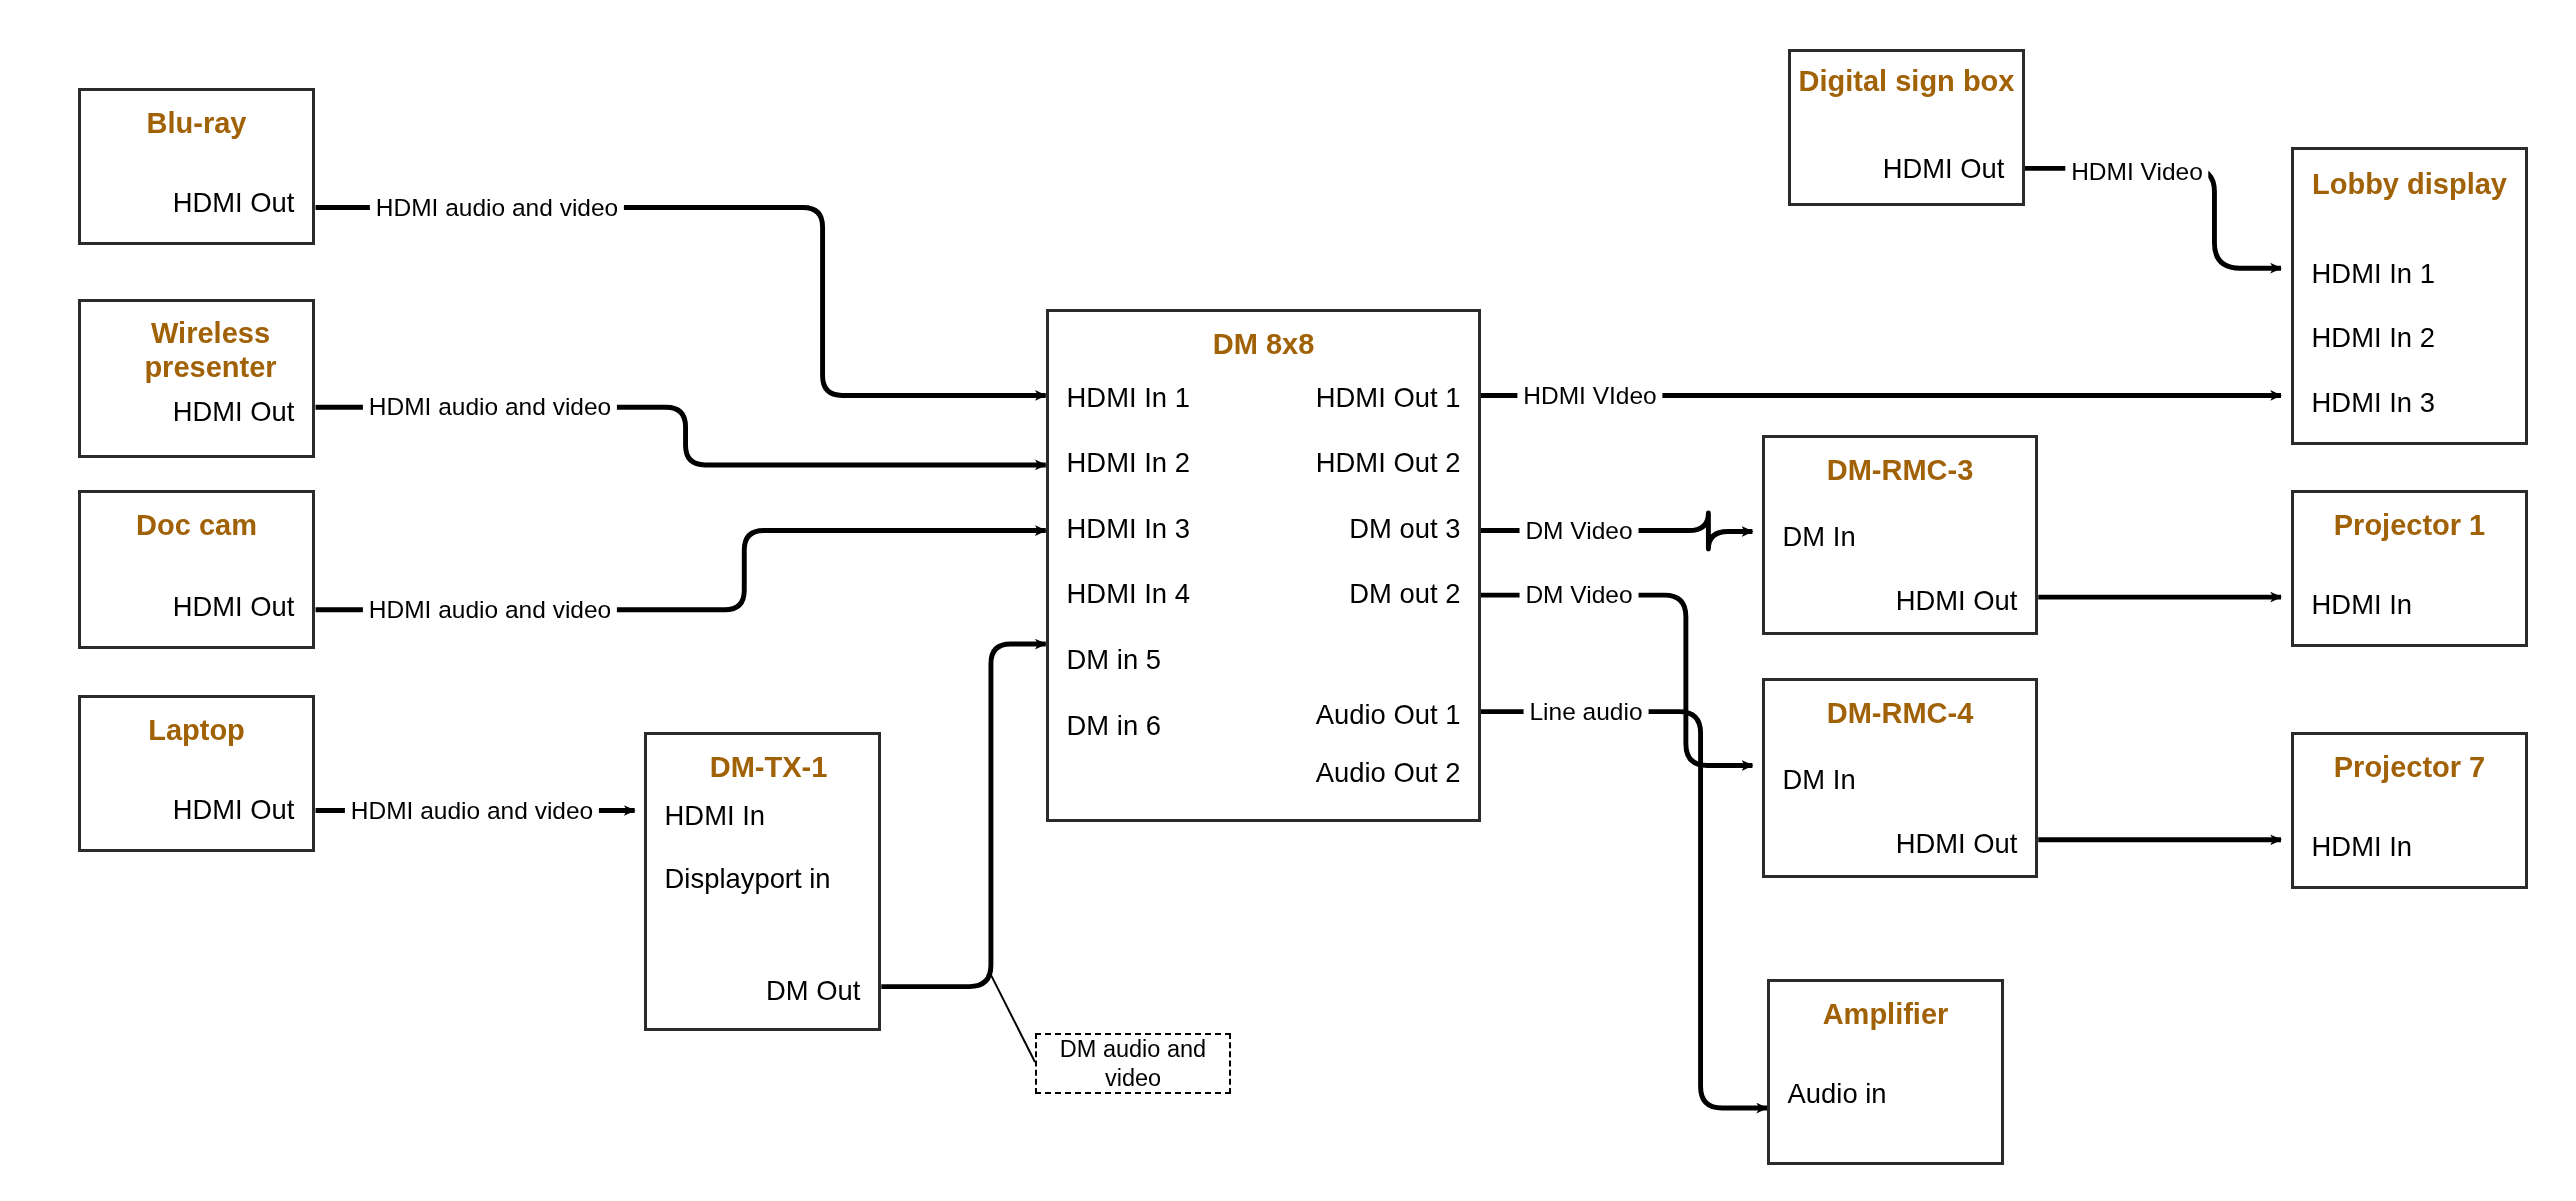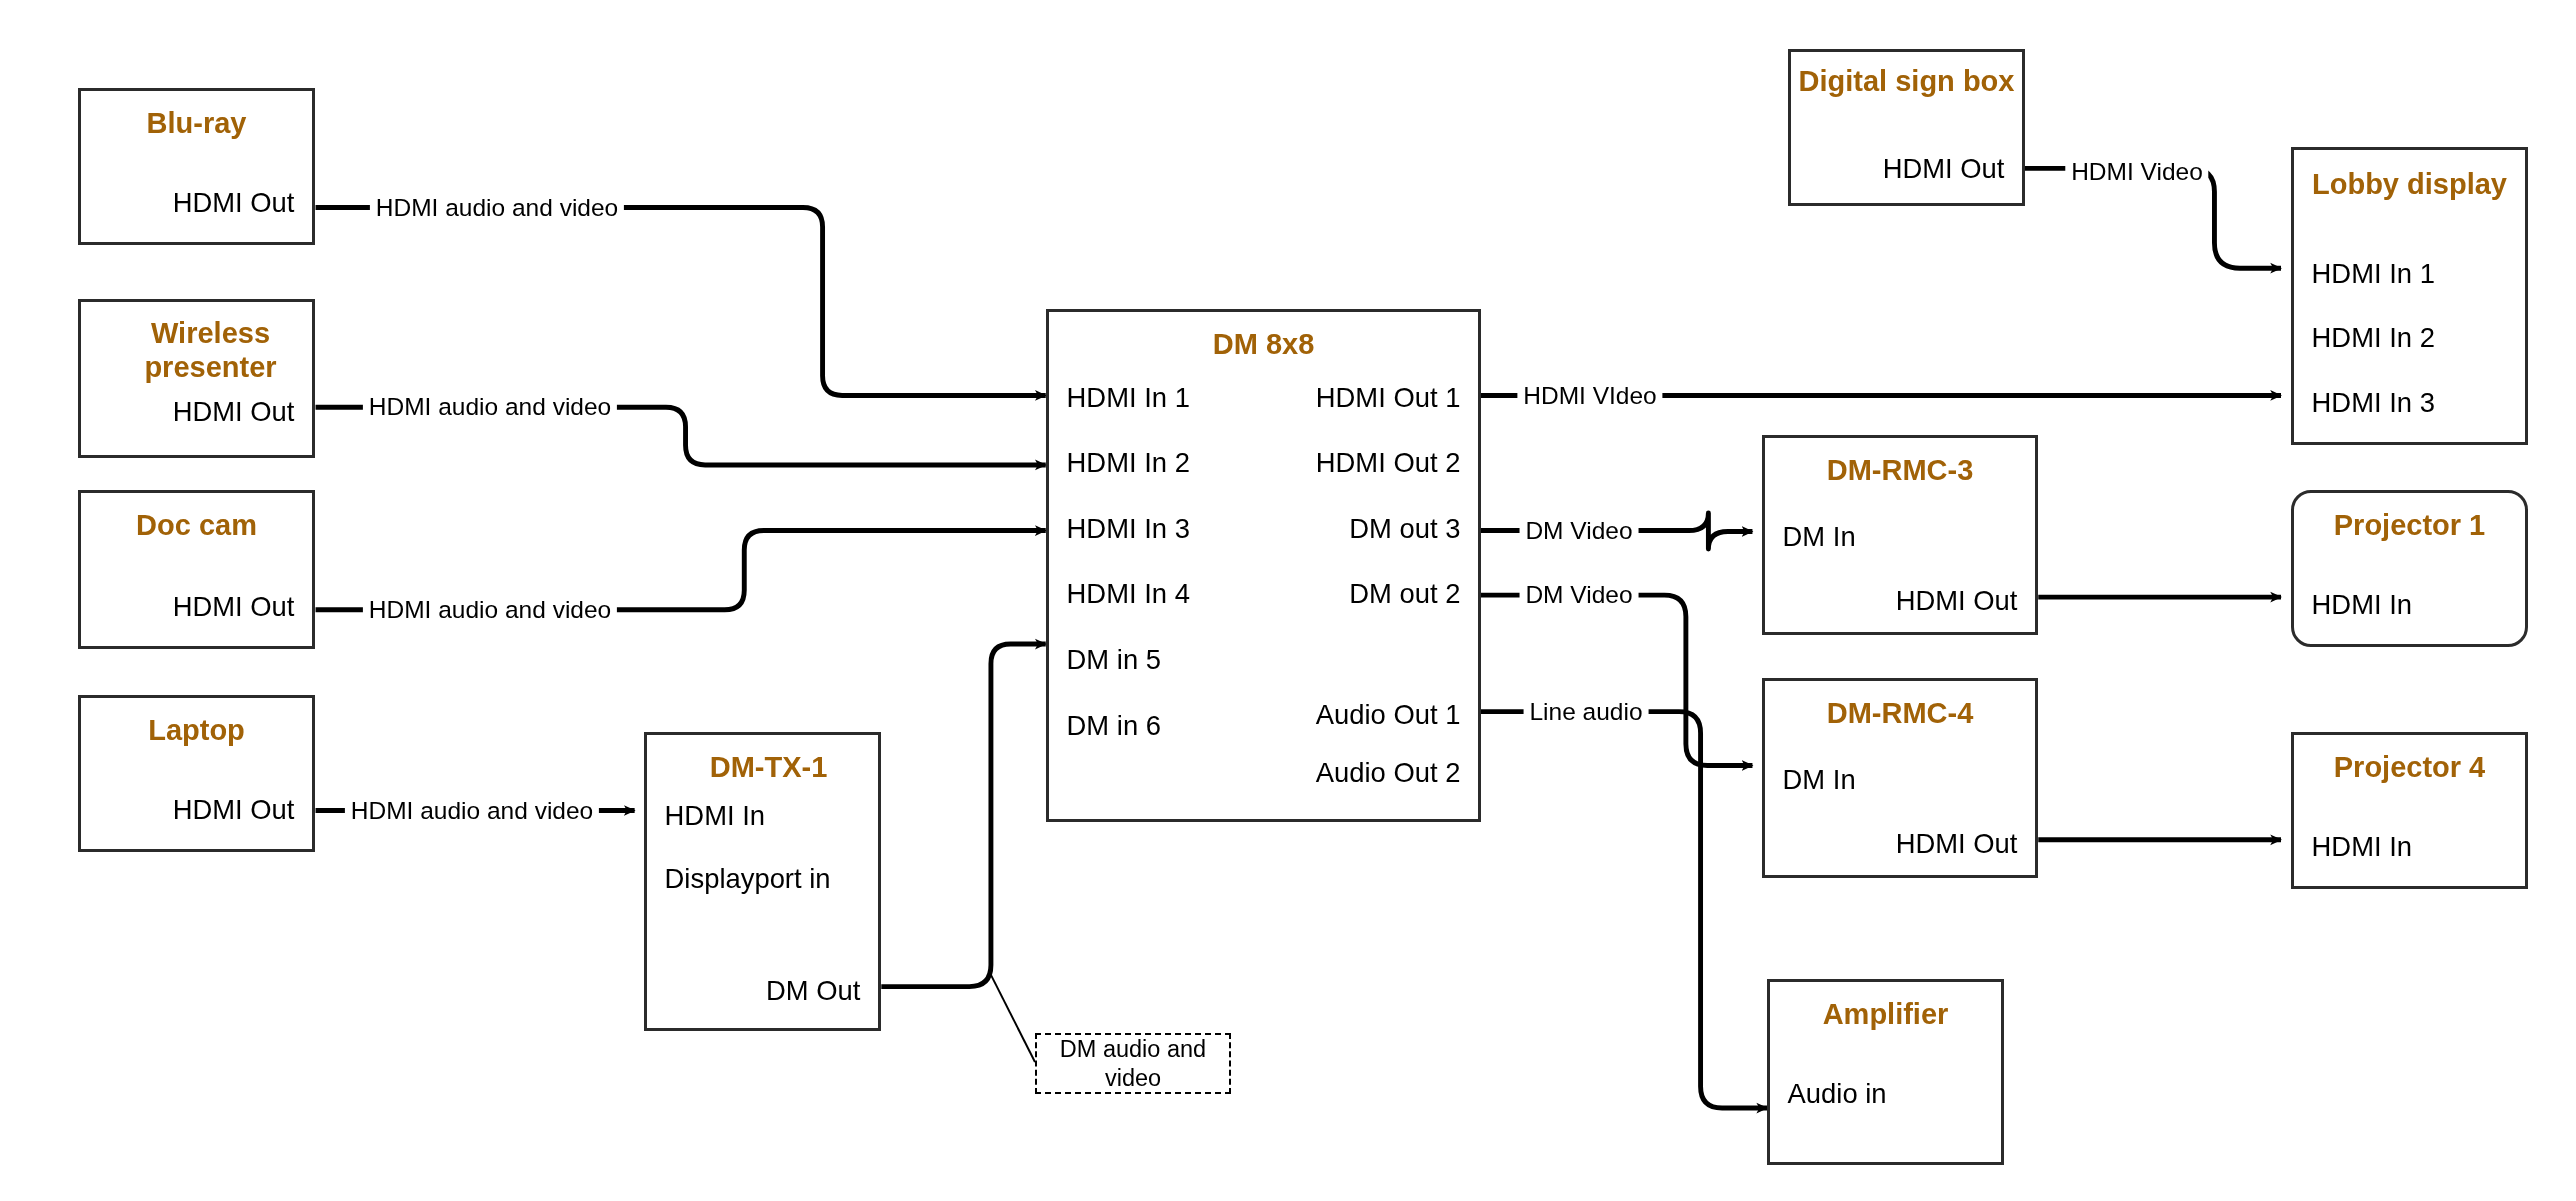--- a/index.html
+++ b/index.html
@@ -130,27 +130,27 @@
     <div class="port left" style="top:83px;font-size:27.4px;">DM In</div>
     <div class="port right" style="top:147px;font-size:27.4px;">HDMI Out</div>
   </div>
 
   <div class="node" style="left:1762px;top:678px;width:276px;height:200px;">
     <div class="title" style="margin-top:15.7px;font-size:29px;">DM-RMC-4</div>
     <div class="port left" style="top:83px;font-size:27.4px;">DM In</div>
     <div class="port right" style="top:147px;font-size:27.4px;">HDMI Out</div>
   </div>
 
-  <div class="node" style="left:2291px;top:490px;width:237px;height:157px;border-radius:20px;">
+  <div class="node" style="left:2291px;top:490px;width:237px;height:157px;">
     <div class="title" style="margin-top:15.7px;font-size:29px;">Projector 1</div>
     <div class="port left" style="top:96px;font-size:27.4px;">HDMI In</div>
   </div>
 
   <div class="node" style="left:2291px;top:732px;width:237px;height:157px;">
-    <div class="title" style="margin-top:15.7px;font-size:29px;">Projector 4</div>
+    <div class="title" style="margin-top:15.7px;font-size:29px;">Projector 7</div>
     <div class="port left" style="top:96px;font-size:27.4px;">HDMI In</div>
   </div>
 
   <div class="node" style="left:1767px;top:979px;width:237px;height:186px;">
     <div class="title" style="margin-top:15.7px;font-size:29px;">Amplifier</div>
     <div class="port left" style="top:96px;font-size:27.4px;">Audio in</div>
   </div>
 
   <div class="note" style="left:1035px;top:1033px;width:196px;height:61px;font-size:23.5px;line-height:1.2;padding:3.9px 7.8px;">DM audio and video</div>
 

